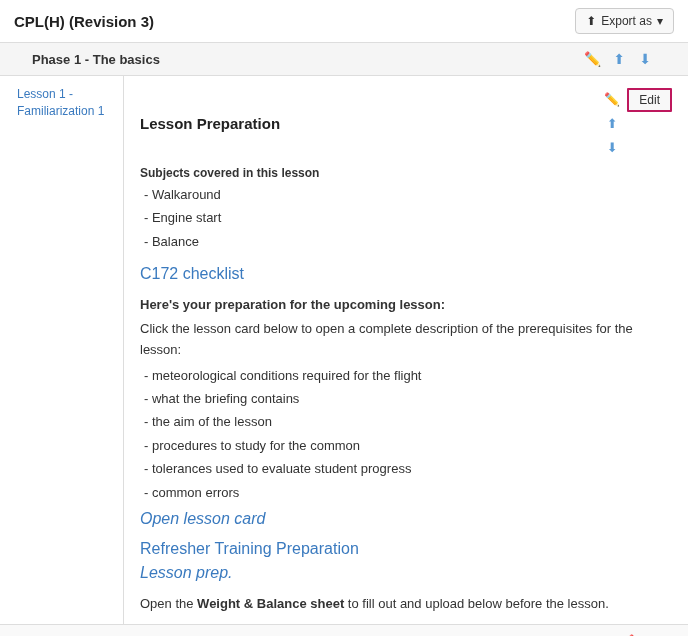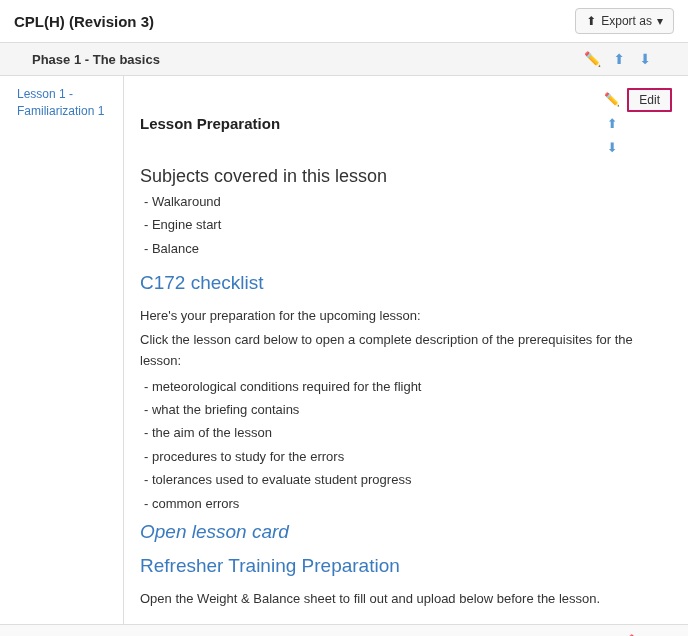--- a/index.html
+++ b/index.html
@@ -98,39 +98,39 @@
       padding: 3px 10px;
       border: 2px solid #be185d;
       border-radius: 1px;
       background: #f8f8f8;
       cursor: pointer;
       font-size: 12px;
       color: #333;
     }
 
     .subjects-heading {
-      font-weight: normal;
-      font-size: 18px;
+      font-weight: bold;
+      font-size: 12px;
       margin-bottom: 3px;
     }
     .bullet-list {
       margin-left: 4px;
       line-height: 1.8;
       color: #333;
       font-size: 13px;
     }
     .content-link {
       color: #3a7abf;
       text-decoration: none;
       cursor: pointer;
-      font-size: 19px;
+      font-size: 16px;
     }
     .section-gap { margin-top: 12px; }
     .section-small-gap { margin-top: 6px; font-style: italic; }
-    .bold-text { font-weight: normal; }
+    .bold-text { font-weight: bold; }
 
     p.content-para {
       font-size: 13px;
       line-height: 1.6;
       color: #333;
       margin-bottom: 3px;
     }
 
     .bottom-bar {
       border-top: 1px solid #ddd;
@@ -207,33 +207,36 @@
 
     <div class="section-gap">
       <p class="content-para">
         <span class="bold-text">Here's your preparation for the upcoming lesson:</span>
       </p>
       <p class="content-para">Click the lesson card below to open a complete description of the prerequisites for the lesson:</p>
       <div class="bullet-list">
         <div>- meteorological conditions required for the flight</div>
         <div>- what the briefing contains</div>
         <div>- the aim of the lesson</div>
-        <div>- procedures to study for the errors</div>
+        <div>- procedures to study for the common</div>
         <div>- tolerances used to evaluate student progress</div>
         <div>- common errors</div>
       </div>
       <div class="section-small-gap">
         <a class="content-link">Open lesson card</a>
       </div>
     </div>
 
     <div class="section-gap">
       <a class="content-link">Refresher Training Preparation</a>
     </div>
 
+    <div class="section-small-gap">
+      <a class="content-link">Lesson prep.</a>
+    </div>
 
     <div class="section-gap">
       <p class="content-para">
         Open the <span class="bold-text">Weight &amp; Balance sheet</span> to fill out and upload below before the lesson.
       </p>
 
     </div>
 
   </div>
 </div>

